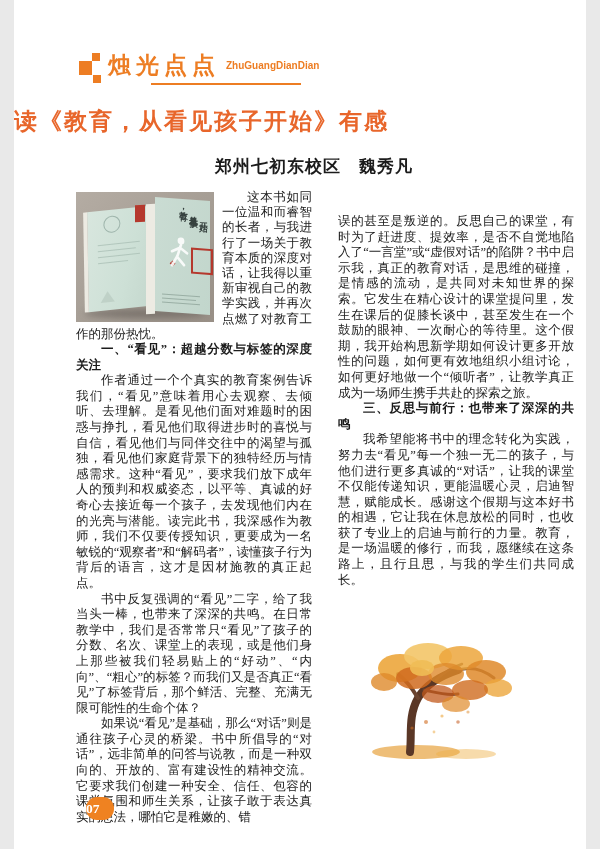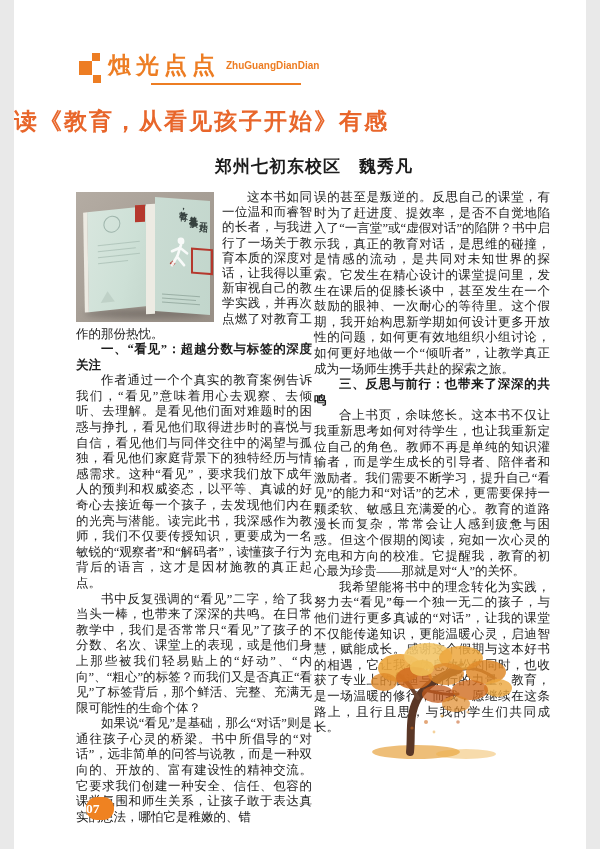--- a/index.html
+++ b/index.html
@@ -19,21 +19,21 @@
   
   .title{position:absolute;left:0;top:106px;width:600px;
          font-size:23px;font-weight:bold;color:#E8662B;letter-spacing:2px;white-space:nowrap;}
   .byline{position:absolute;left:0;top:155px;width:600px;text-align:center;
           font-size:17px;font-weight:bold;color:#1b1b1b;letter-spacing:1px;}
 
   
   .col{position:absolute;top:190px;width:236px;font-size:12.5px;line-height:15.6px;
        color:#1b1b1b;text-align:justify;}
   .col-left{left:62px;}
-  .col-right{left:300px;}
+  .col-right{left:324px;margin-top:24px;}
   .col p{margin:0;}
   .p{text-indent:2em;}
   .p.noindent{text-indent:0;}
   .h{font-weight:bold;text-indent:2em;}
   .p.wrap{line-height:15.2px;}
 
   
   .book-photo{float:left;position:relative;width:138px;height:130px;margin:2px 8px 3px 0;
               background:linear-gradient(135deg,#b4aca3 0%,#a59d94 55%,#988f86 100%);overflow:hidden;}
   .book-shadow{position:absolute;left:8px;bottom:4px;width:122px;height:9px;
@@ -125,21 +125,20 @@
     <p class="p wrap">这本书如同一位温和而睿智的长者，与我进行了一场关于教育本质的深度对话，让我得以重新审视自己的教学实践，并再次点燃了对教育工作的那份热忱。</p>
     <p class="h">一、“看见”：超越分数与标签的深度关注</p>
     <p class="p">作者通过一个个真实的教育案例告诉我们，“看见”意味着用心去观察、去倾听、去理解。是看见他们面对难题时的困惑与挣扎，看见他们取得进步时的喜悦与自信，看见他们与同伴交往中的渴望与孤独，看见他们家庭背景下的独特经历与情感需求。这种“看见”，要求我们放下成年人的预判和权威姿态，以平等、真诚的好奇心去接近每一个孩子，去发现他们内在的光亮与潜能。读完此书，我深感作为教师，我们不仅要传授知识，更要成为一名敏锐的“观察者”和“解码者”，读懂孩子行为背后的语言，这才是因材施教的真正起点。</p>
     <p class="p">书中反复强调的“看见”二字，给了我当头一棒，也带来了深深的共鸣。在日常教学中，我们是否常常只“看见”了孩子的分数、名次、课堂上的表现，或是他们身上那些被我们轻易贴上的“好动”、“内向”、“粗心”的标签？而我们又是否真正“看见”了标签背后，那个鲜活、完整、充满无限可能性的生命个体？</p>
     <p class="p">如果说“看见”是基础，那么“对话”则是通往孩子心灵的桥梁。书中所倡导的“对话”，远非简单的问答与说教，而是一种双向的、开放的、富有建设性的精神交流。它要求我们创建一种安全、信任、包容的课堂氛围和师生关系，让孩子敢于表达真实的想法，哪怕它是稚嫩的、错</p>
   </div>
 
   <div class="col col-right">
     <p class="p noindent">误的甚至是叛逆的。反思自己的课堂，有时为了赶进度、提效率，是否不自觉地陷入了“一言堂”或“虚假对话”的陷阱？书中启示我，真正的教育对话，是思维的碰撞，是情感的流动，是共同对未知世界的探索。它发生在精心设计的课堂提问里，发生在课后的促膝长谈中，甚至发生在一个鼓励的眼神、一次耐心的等待里。这个假期，我开始构思新学期如何设计更多开放性的问题，如何更有效地组织小组讨论，如何更好地做一个“倾听者”，让教学真正成为一场师生携手共赴的探索之旅。</p>
     <p class="h">三、反思与前行：也带来了深深的共鸣</p>
-    <p class="p">合上书页，余味悠长。这本书不仅让我重新思考如何对待学生，也让我重新定位自己的角色。教师不再是单纯的知识灌输者，而是学生成长的引导者、陪伴者和激励者。我们需要不断学习，提升自己“看见”的能力和“对话”的艺术，更需要保持一颗柔软、敏感且充满爱的心。教育的道路漫长而复杂，常常会让人感到疲惫与困惑。但这个假期的阅读，宛如一次心灵的充电和方向的校准。它提醒我，教育的初心最为珍贵——那就是对“人”的关怀。</p>
     <p class="p">我希望能将书中的理念转化为实践，努力去“看见”每一个独一无二的孩子，与他们进行更多真诚的“对话”，让我的课堂不仅能传递知识，更能温暖心灵，启迪智慧，赋能成长。感谢这个假期与这本好书的相遇，它让我在休息放松的同时，也收获了专业上的启迪与前行的力量。教育，是一场温暖的修行，而我，愿继续在这条路上，且行且思，与我的学生们共同成长。</p>
   </div>
 
   <div class="tree">
     <svg width="152" height="128" viewBox="0 0 152 128">
       <ellipse cx="50" cy="114" rx="44" ry="7" fill="#E2921E" opacity="0.6"></ellipse>
       <ellipse cx="100" cy="116" rx="30" ry="5" fill="#EDAF45" opacity="0.45"></ellipse>
       <path d="M44,114 C46,96 42,78 52,60 C60,46 74,38 92,32" stroke="#5A3726" stroke-width="8" fill="none" stroke-linecap="round"></path>
       <path d="M52,60 C46,50 40,42 32,36" stroke="#6B4430" stroke-width="4" fill="none" stroke-linecap="round"></path>
       <path d="M58,52 C68,54 80,58 92,56" stroke="#6B4430" stroke-width="3" fill="none" stroke-linecap="round"></path>

